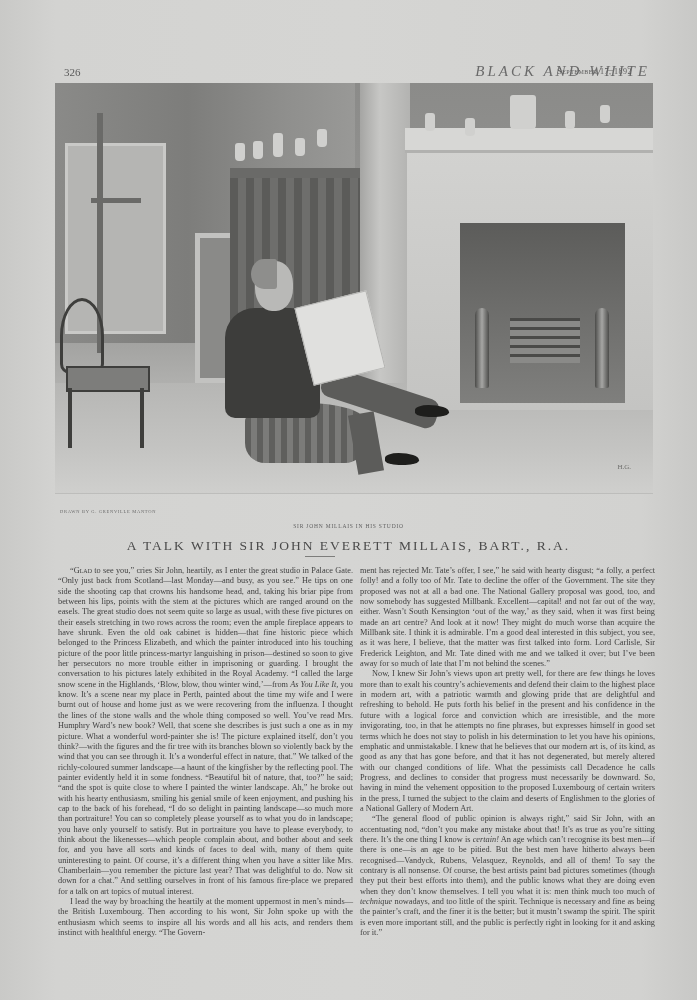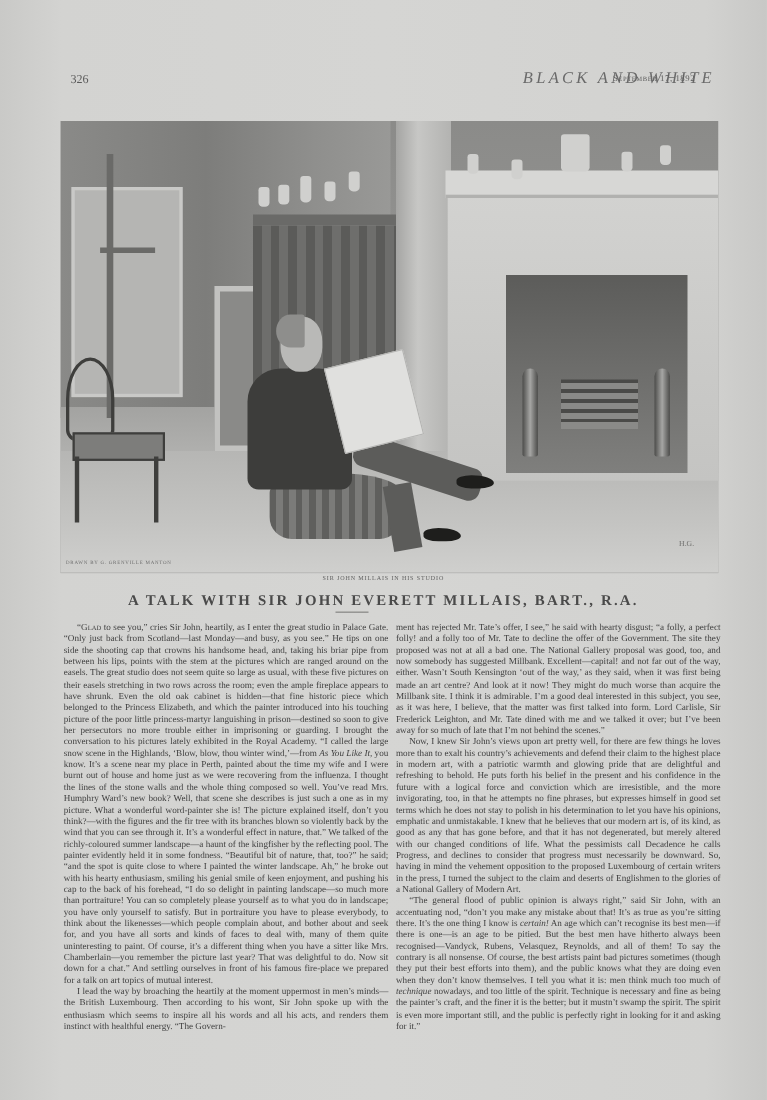--- a/index.html
+++ b/index.html
@@ -21,21 +21,21 @@
   .pageno { position:absolute; left:14px; top:3px; font-size:11px; }
   .masthead {
     position:absolute; left:0; right:0; top:0; text-align:right;
     font-style:italic; letter-spacing:3px; font-size:15px; color:#6a6a6a;
   }
   .date {
     position:absolute; right:18px; top:4px; font-size:8px; letter-spacing:0.5px;
     font-variant:small-caps;
   }
   .illustration {
-    position:absolute; left:55px; top:110px; width:598px; height:410px;
+    position:absolute; left:55px; top:83px; width:598px; height:410px;
     background:#a9a9a7; overflow:hidden;
     border-bottom:1px solid #bdbdbb;
   }
   .ill-wall { position:absolute; left:0; top:0; width:330px; height:270px;
     background:linear-gradient(90deg,#8a8a88,#7d7d7b 40%,#8f8f8d 70%,#9d9d9b); }
   .ill-wall2 { position:absolute; left:300px; top:0; width:298px; height:260px;
     background:linear-gradient(180deg,#8b8b89,#999997); }
   .ill-floor { position:absolute; left:0; top:300px; width:598px; height:110px;
     background:linear-gradient(180deg,#b6b6b4,#c4c4c2 60%,#cfcfcd); }
   .ill-floor2 { position:absolute; left:0; top:260px; width:598px; height:60px;
@@ -159,21 +159,21 @@
     <div class="ill-shoe" style="left:330px;top:370px;"></div>
     <div class="ill-man-head"></div>
     <div class="ill-man-hair"></div>
     <div class="ill-paper"></div>
     <span class="ill-sig">H.G.</span>
   </div>
 
   <div class="credit">Drawn by G. Grenville Manton</div>
   <div class="caption">Sir John Millais in his Studio</div>
 
-  <h1 class="title" style="margin:0;font-weight:bold;">A Talk with Sir John Everett Millais, Bart., R.A.</h1>
+  <h1 class="title" style="margin:0;font-weight:normal;">A Talk with Sir John Everett Millais, Bart., R.A.</h1>
   <div class="rule"></div>
 
   <div class="col col-left">
     <p><span class="sc">“<span>Glad</span></span><span> to see you,” cries Sir John, heartily, as I enter the great studio in Palace Gate. “Only just back from Scotland—last Monday—and busy, as you see.” He tips on one side the shooting cap that crowns his handsome head, and, taking his briar pipe from between his lips, points with the stem at the pictures which are ranged around on the easels. The great studio does not seem quite so large as usual, with these five pictures on their easels stretching in two rows across the room; even the ample fireplace appears to have shrunk. Even the old oak cabinet is hidden—that fine historic piece which belonged to the Princess Elizabeth, and which the painter introduced into his touching picture of the poor little princess-martyr languishing in prison—destined so soon to give her persecutors no more trouble either in imprisoning or guarding. I brought the conversation to his pictures lately exhibited in the Royal Academy. “I called the large snow scene in the Highlands, ‘Blow, blow, thou winter wind,’—from </span><em>As You Like It,</em><span> you know. It’s a scene near my place in Perth, painted about the time my wife and I were burnt out of house and home just as we were recovering from the influenza. I thought the lines of the stone walls and the whole thing composed so well. You’ve read Mrs. Humphry Ward’s new book? Well, that scene she describes is just such a one as in my picture. What a wonderful word-painter she is! The picture explained itself, don’t you think?—with the figures and the fir tree with its branches blown so violently back by the wind that you can see through it. It’s a wonderful effect in nature, that.” We talked of the richly-coloured summer landscape—a haunt of the kingfisher by the reflecting pool. The painter evidently held it in some fondness. “Beautiful bit of nature, that, too?” he said; “and the spot is quite close to where I painted the winter landscape. Ah,” he broke out with his hearty enthusiasm, smiling his genial smile of keen enjoyment, and pushing his cap to the back of his forehead, “I do so delight in painting landscape—so much more than portraiture! You can so completely please yourself as to what you do in landscape; you have only yourself to satisfy. But in portraiture you have to please everybody, to think about the likenesses—which people complain about, and bother about and seek for, and you have all sorts and kinds of faces to deal with, many of them quite uninteresting to paint. Of course, it’s a different thing when you have a sitter like Mrs. Chamberlain—you remember the picture last year? That was delightful to do. Now sit down for a chat.” And settling ourselves in front of his famous fire-place we prepared for a talk on art topics of mutual interest.</span></p>
     <p><span>I lead the way by broaching the heartily at the moment uppermost in men’s minds—the British Luxembourg. Then according to his wont, Sir John spoke up with the enthusiasm which seems to inspire all his words and all his acts, and renders them instinct with healthful energy. “The Govern-</span></p>
   </div>
 
   <div class="col col-right">
     <p style="text-indent:0"><span>ment has rejected Mr. Tate’s offer, I see,” he said with hearty disgust; “a folly, a perfect folly! and a folly too of Mr. Tate to decline the offer of the Government. The site they proposed was not at all a bad one. The National Gallery proposal was good, too, and now somebody has suggested Millbank. Excellent—capital! and not far out of the way, either. Wasn’t South Kensington ‘out of the way,’ as they said, when it was first being made an art centre? And look at it now! They might do much worse than acquire the Millbank site. I think it is admirable. I’m a good deal interested in this subject, you see, as it was here, I believe, that the matter was first talked into form. Lord Carlisle, Sir Frederick Leighton, and Mr. Tate dined with me and we talked it over; but I’ve been away for so much of late that I’m not behind the scenes.”</span></p>
     <p><span>Now, I knew Sir John’s views upon art pretty well, for there are few things he loves more than to exalt his country’s achievements and defend their claim to the highest place in modern art, with a patriotic warmth and glowing pride that are delightful and refreshing to behold. He puts forth his belief in the present and his confidence in the future with a logical force and conviction which are irresistible, and the more invigorating, too, in that he attempts no fine phrases, but expresses himself in good set terms which he does not stay to polish in his determination to let you have his opinions, emphatic and unmistakable. I knew that he believes that our modern art is, of its kind, as good as any that has gone before, and that it has not degenerated, but merely altered with our changed conditions of life. What the pessimists call Decadence he calls Progress, and declines to consider that progress must necessarily be downward. So, having in mind the vehement opposition to the proposed Luxembourg of certain writers in the press, I turned the subject to the claim and deserts of Englishmen to the glories of a National Gallery of Modern Art.</span></p>

